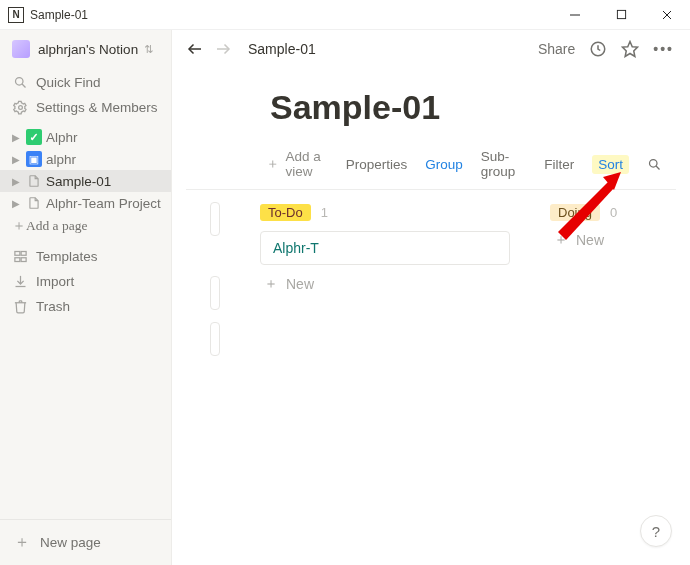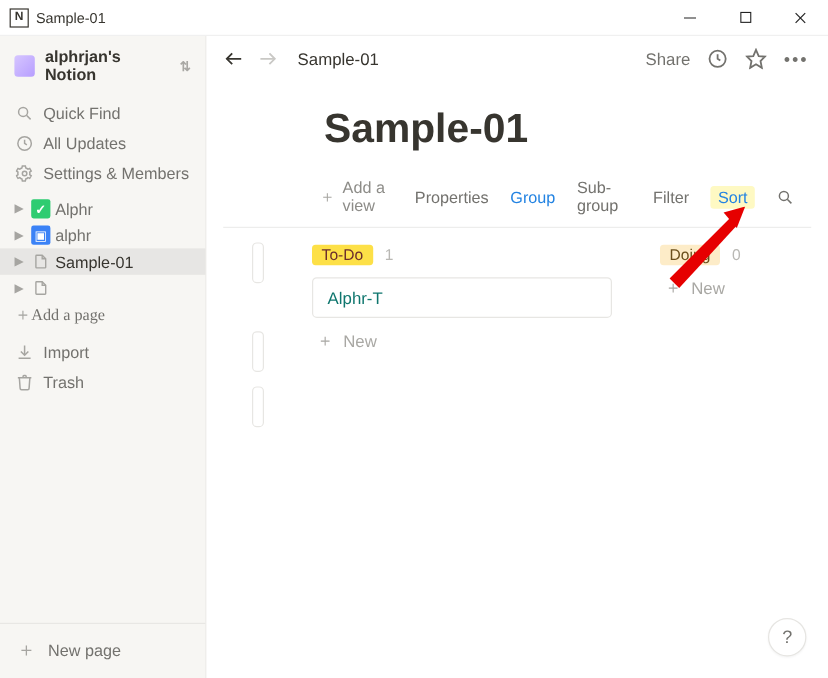--- a/index.html
+++ b/index.html
@@ -51,21 +51,21 @@
       display: flex;
       flex-direction: column;
       color: #73726e;
       font-size: 13.5px;
       border-right: 1px solid rgba(0,0,0,0.04);
     }
     .ws-switcher {
       display: flex; align-items: center;
       padding: 10px 12px 12px 12px;
       color: #37352f;
-      font-weight: 700;
+      font-weight: 400;
     }
     .ws-icon {
       width: 18px; height: 18px;
       background: linear-gradient(135deg,#d6c6ff,#b79eff);
       border-radius: 3px;
       margin-right: 8px;
     }
     .chev-updown { margin-left: 6px; color: #a9a8a4; font-size: 11px; }
 
     .sb-item {
@@ -224,29 +224,20 @@
         <svg width="15" height="15" viewBox="0 0 24 24" fill="none" stroke-width="2">
             <circle cx="10" cy="10" r="6"></circle>
             <line x1="20" y1="20" x2="14.5" y2="14.5"></line>
           </svg>
       </span>
       <span>Quick Find</span>
     </div>
     <div class="sb-item">
       <span class="sb-icon">
         <svg width="15" height="15" viewBox="0 0 24 24" fill="none" stroke-width="2">
-            <circle cx="12" cy="12" r="9"></circle>
-            <polyline points="12 7 12 12 15 14"></polyline>
-          </svg>
-      </span>
-      <span>All Updates</span>
-    </div>
-    <div class="sb-item">
-      <span class="sb-icon">
-        <svg width="15" height="15" viewBox="0 0 24 24" fill="none" stroke-width="2">
             <circle cx="12" cy="12" r="3"></circle>
             <path d="M19 12a7 7 0 0 0-.2-1.7l2-1.5-2-3.4-2.3 1a7 7 0 0 0-2.9-1.7L13 2h-4l-.6 2.7a7 7 0 0 0-2.9 1.7l-2.3-1-2 3.4 2 1.5A7 7 0 0 0 3 12c0 .6.1 1.1.2 1.7l-2 1.5 2 3.4 2.3-1a7 7 0 0 0 2.9 1.7L9 22h4l.6-2.7a7 7 0 0 0 2.9-1.7l2.3 1 2-3.4-2-1.5c.1-.6.2-1.1.2-1.7z"></path>
           </svg>
       </span>
       <span>Settings &amp; Members</span>
     </div>
 
     <div class="sb-section">
       <div class="tree-item">
         <span class="tree-caret">▶</span>
@@ -269,28 +260,40 @@
         <span>Sample-01</span>
       </div>
       <div class="tree-item">
         <span class="tree-caret">▶</span>
         <span class="page-icon doc-icon">
           <svg width="14" height="14" viewBox="0 0 24 24" fill="none" stroke-width="2">
               <path d="M14 3H6a1 1 0 0 0-1 1v16a1 1 0 0 0 1 1h12a1 1 0 0 0 1-1V8z"></path>
               <polyline points="14 3 14 8 19 8"></polyline>
             </svg>
         </span>
+        <span>Alphr-Team Project</span>
       </div>
       <div class="tree-item">
         <span class="tree-caret" style="font-size:14px;color:#a6a5a1;">＋</span>
         <span style="margin-left:0;font-family:Liberation Serif, serif;">Add a page</span>
       </div>
     </div>
 
     <div class="sb-section">
+      <div class="sb-item">
+        <span class="sb-icon">
+          <svg width="15" height="15" viewBox="0 0 24 24" fill="none" stroke-width="2">
+              <rect x="3" y="4" width="8" height="6"></rect>
+              <rect x="13" y="4" width="8" height="6"></rect>
+              <rect x="3" y="14" width="8" height="6"></rect>
+              <rect x="13" y="14" width="8" height="6"></rect>
+            </svg>
+        </span>
+        <span>Templates</span>
+      </div>
       <div class="sb-item">
         <span class="sb-icon">
           <svg width="15" height="15" viewBox="0 0 24 24" fill="none" stroke-width="2">
               <path d="M12 3v12"></path>
               <polyline points="7 11 12 16 17 11"></polyline>
               <line x1="4" y1="20" x2="20" y2="20"></line>
             </svg>
         </span>
         <span>Import</span>
       </div>

